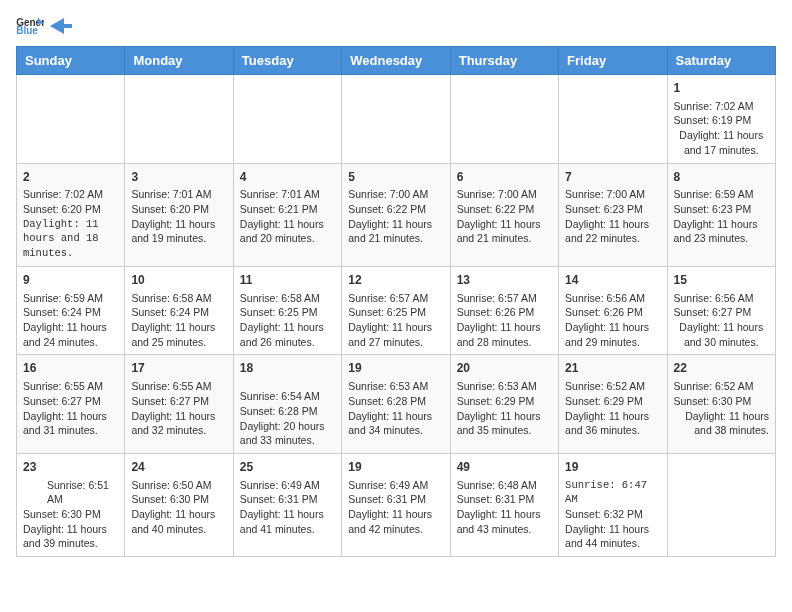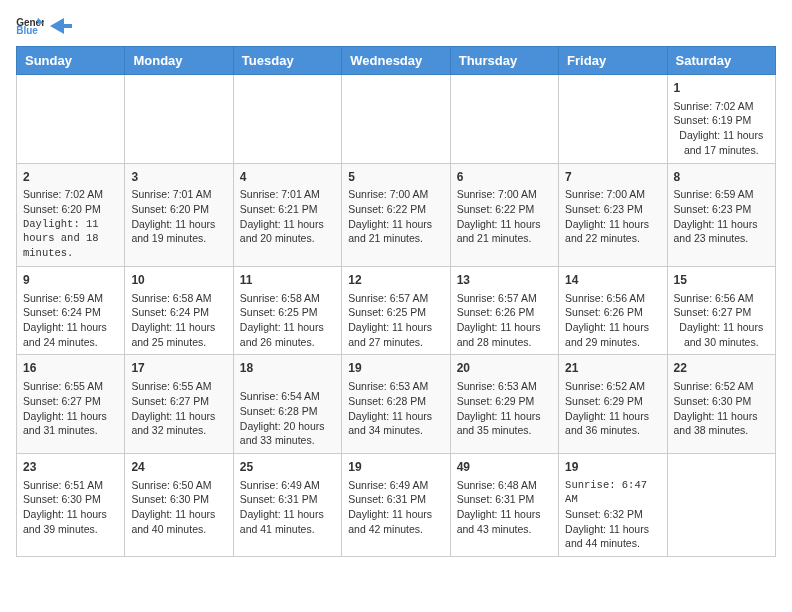--- a/index.html
+++ b/index.html
@@ -255,27 +255,27 @@
         <td>
           <span class="day-number">21</span>
           <span style="display: block;">Sunrise: 6:52 AM</span>
           <span style="display: block;">Sunset: 6:29 PM</span>
           <span style="display: block;">Daylight: 11 hours and 36 minutes.</span>
         </td>
         <td>
           <span class="day-number">22</span>
           <span style="display: block;">Sunrise: 6:52 AM</span>
           <span style="display: block;">Sunset: 6:30 PM</span>
-          <span style="display: block;">Daylight: 11 hours and 38 minutes.</span>
+          <span style="display: block; text-align: right;">Daylight: 11 hours and 38 minutes.</span>
         </td>
       </tr>
       <tr>
         <td>
           <span class="day-number">23</span>
-          <span style="display: block;">Sunrise: 6:51 AM</span>
+          <span style="display: block; margin-left: 24px;">Sunrise: 6:51 AM</span>
           <span style="display: block;">Sunset: 6:30 PM</span>
           <span style="display: block;">Daylight: 11 hours and 39 minutes.</span>
         </td>
         <td>
           <span class="day-number">24</span>
           <span style="display: block;">Sunrise: 6:50 AM</span>
           <span style="display: block;">Sunset: 6:30 PM</span>
           <span style="display: block;">Daylight: 11 hours and 40 minutes.</span>
         </td>
         <td>

